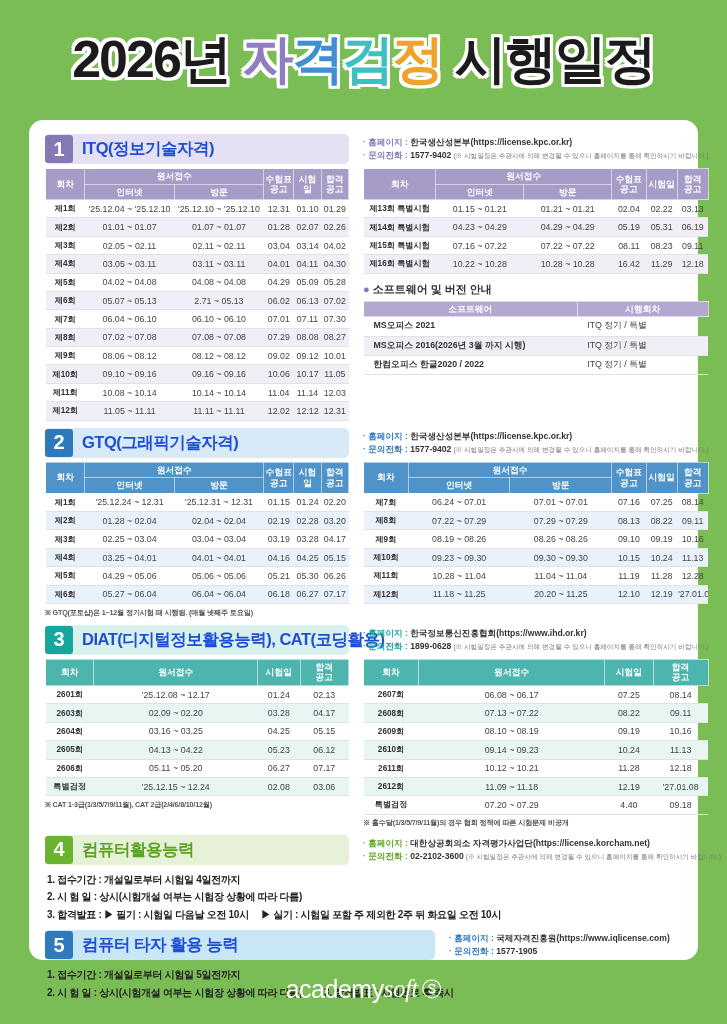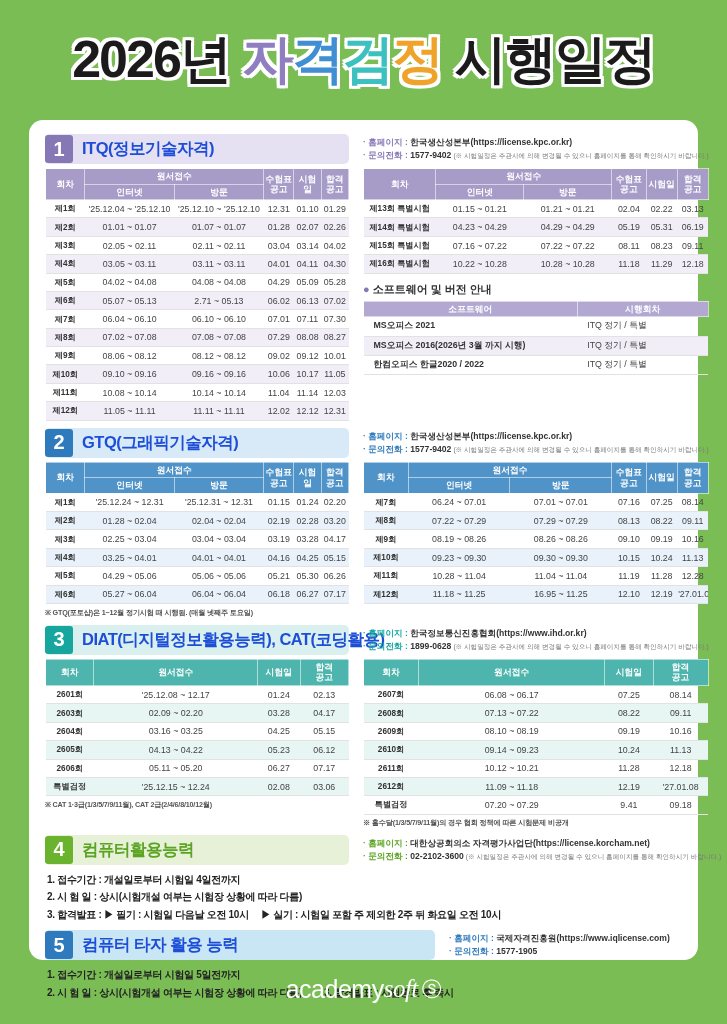--- a/index.html
+++ b/index.html
@@ -289,21 +289,21 @@
                 <td>07.16 ~ 07.22</td>
                 <td>07.22 ~ 07.22</td>
                 <td>08.11</td>
                 <td>08.23</td>
                 <td>09.11</td>
               </tr>
               <tr>
                 <td>제16회 특별시험</td>
                 <td>10.22 ~ 10.28</td>
                 <td>10.28 ~ 10.28</td>
-                <td>11.18</td>
+                <td>16.42</td>
                 <td>11.29</td>
                 <td>12.18</td>
               </tr>
             </tbody>
         </table>
         <div class="sw-head"><span class="dot">●</span><span>소프트웨어 및 버전 안내</span></div>
         <table class="sw-table">
           <colgroup>
               <col style="width:62%">
               <col style="width:38%">
@@ -481,21 +481,21 @@
                 <td>제11회</td>
                 <td>10.28 ~ 11.04</td>
                 <td>11.04 ~ 11.04</td>
                 <td>11.19</td>
                 <td>11.28</td>
                 <td>12.28</td>
               </tr>
               <tr>
                 <td>제12회</td>
                 <td>11.18 ~ 11.25</td>
-                <td>16.95 ~ 11.25</td>
+                <td>20.20 ~ 11.25</td>
                 <td>12.10</td>
                 <td>12.19</td>
                 <td>'27.01.08</td>
               </tr>
             </tbody>
         </table>
       </div>
     </section>
 
     <section class="sec t-teal">
@@ -615,21 +615,21 @@
               </tr>
               <tr>
                 <td>2612회</td>
                 <td>11.09 ~ 11.18</td>
                 <td>12.19</td>
                 <td>'27.01.08</td>
               </tr>
               <tr>
                 <td>특별검정</td>
                 <td>07.20 ~ 07.29</td>
-                <td>9.41</td>
+                <td>4.40</td>
                 <td>09.18</td>
               </tr>
             </tbody>
         </table>
         <div class="footnote">※ 홀수달(1/3/5/7/9/11월)의 경우 협회 정책에 따른 시험문제 비공개</div>
       </div>
     </section>
 
     <section class="sec t-green">
       <div class="band">

